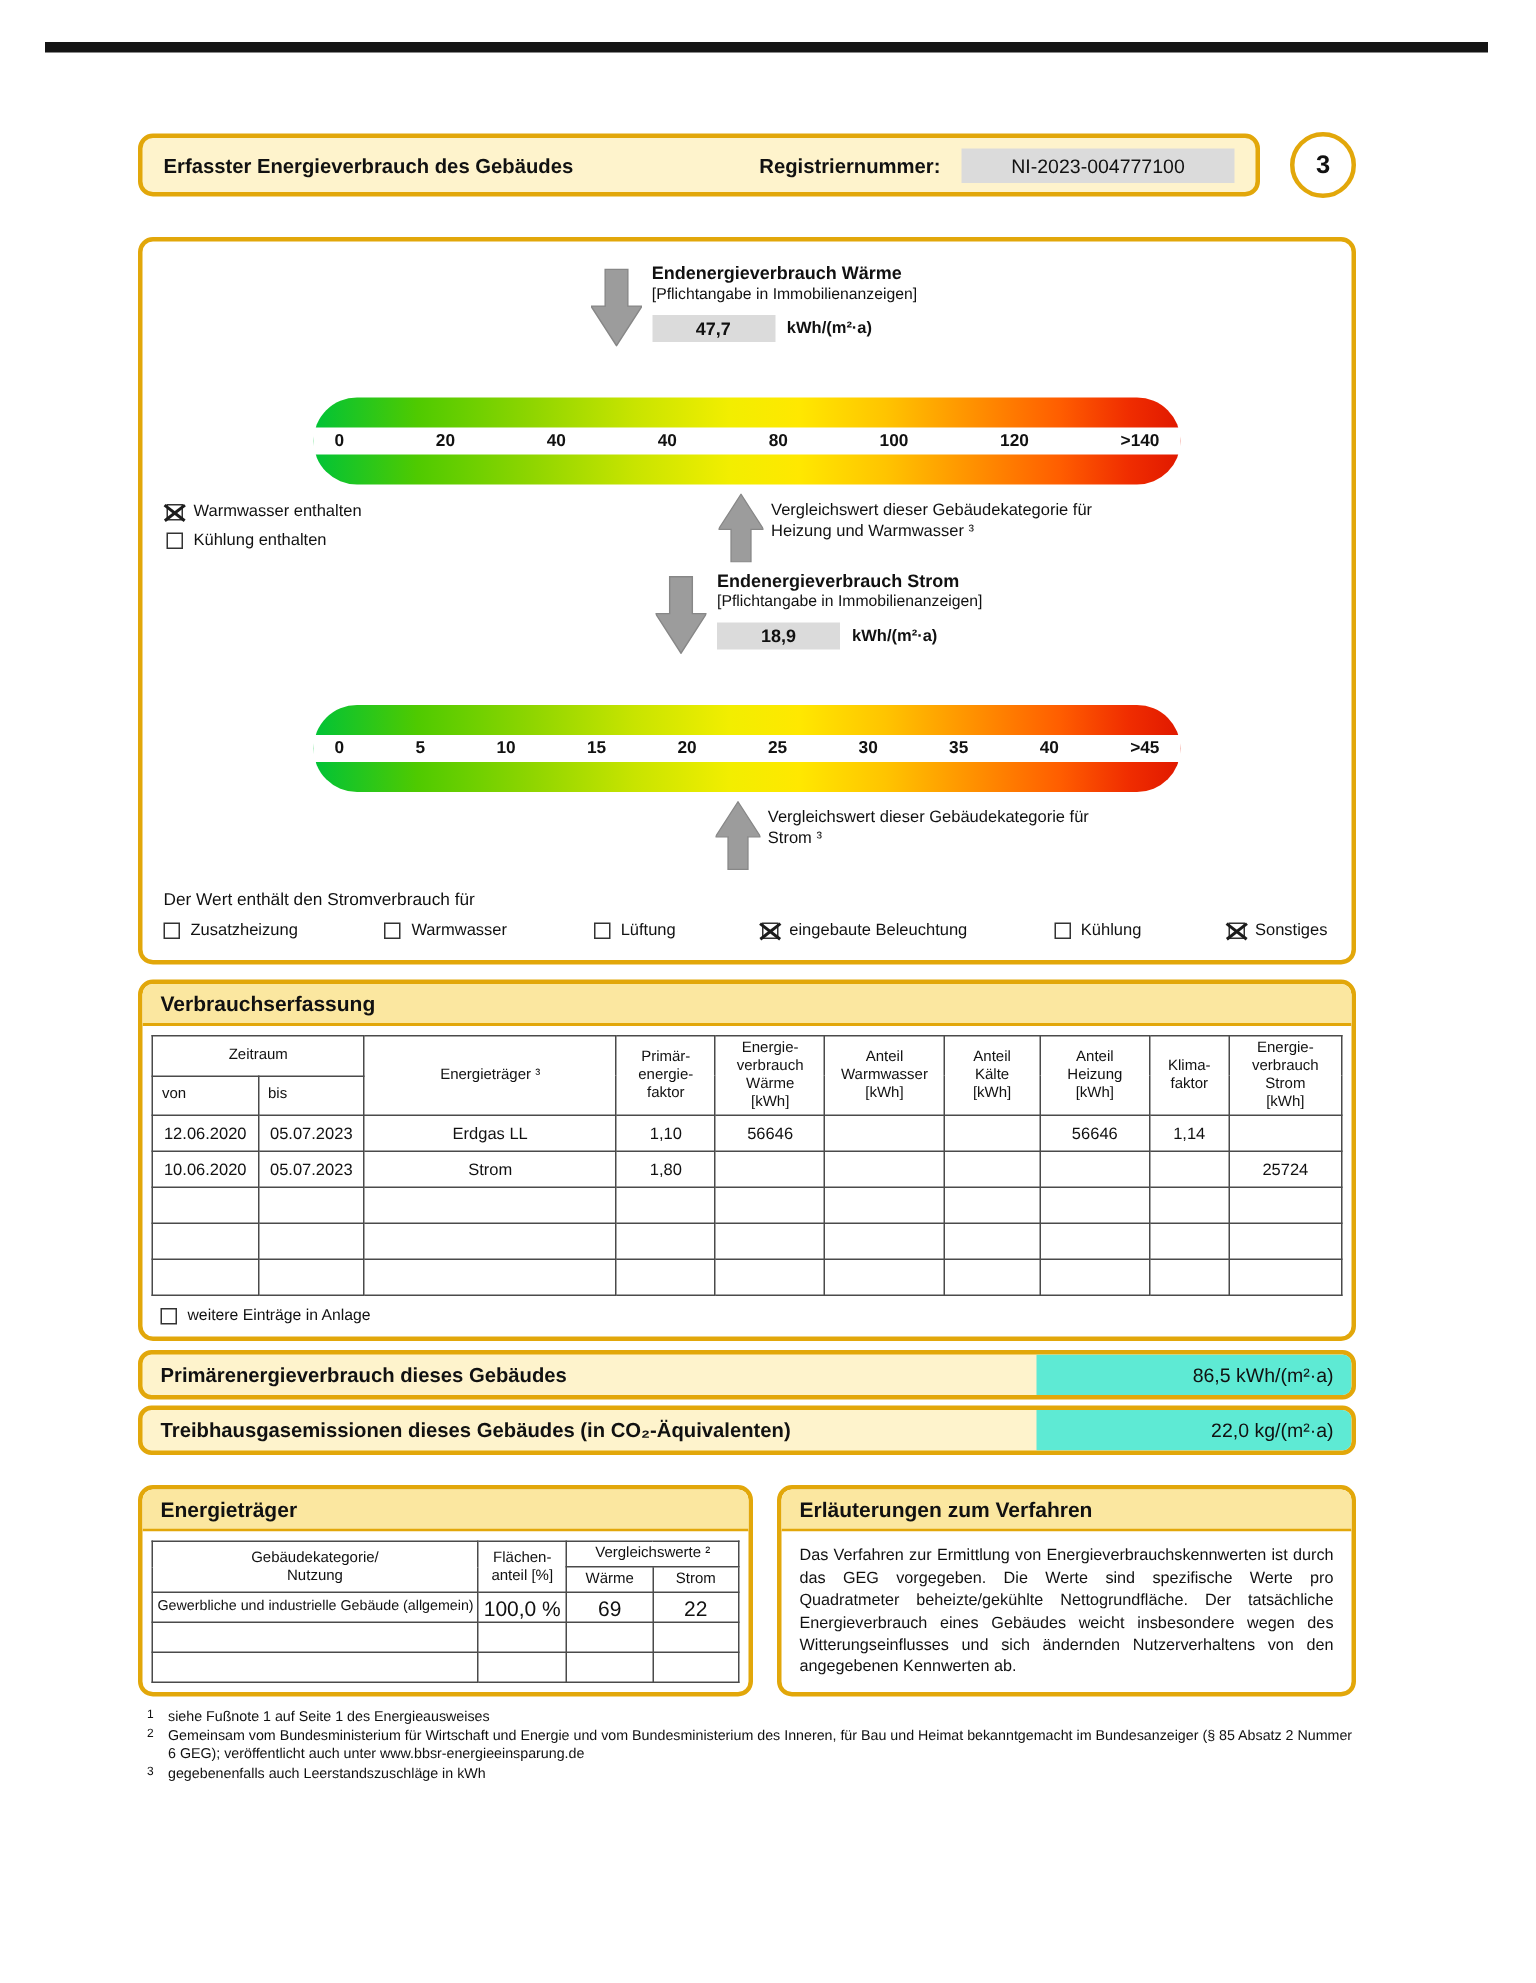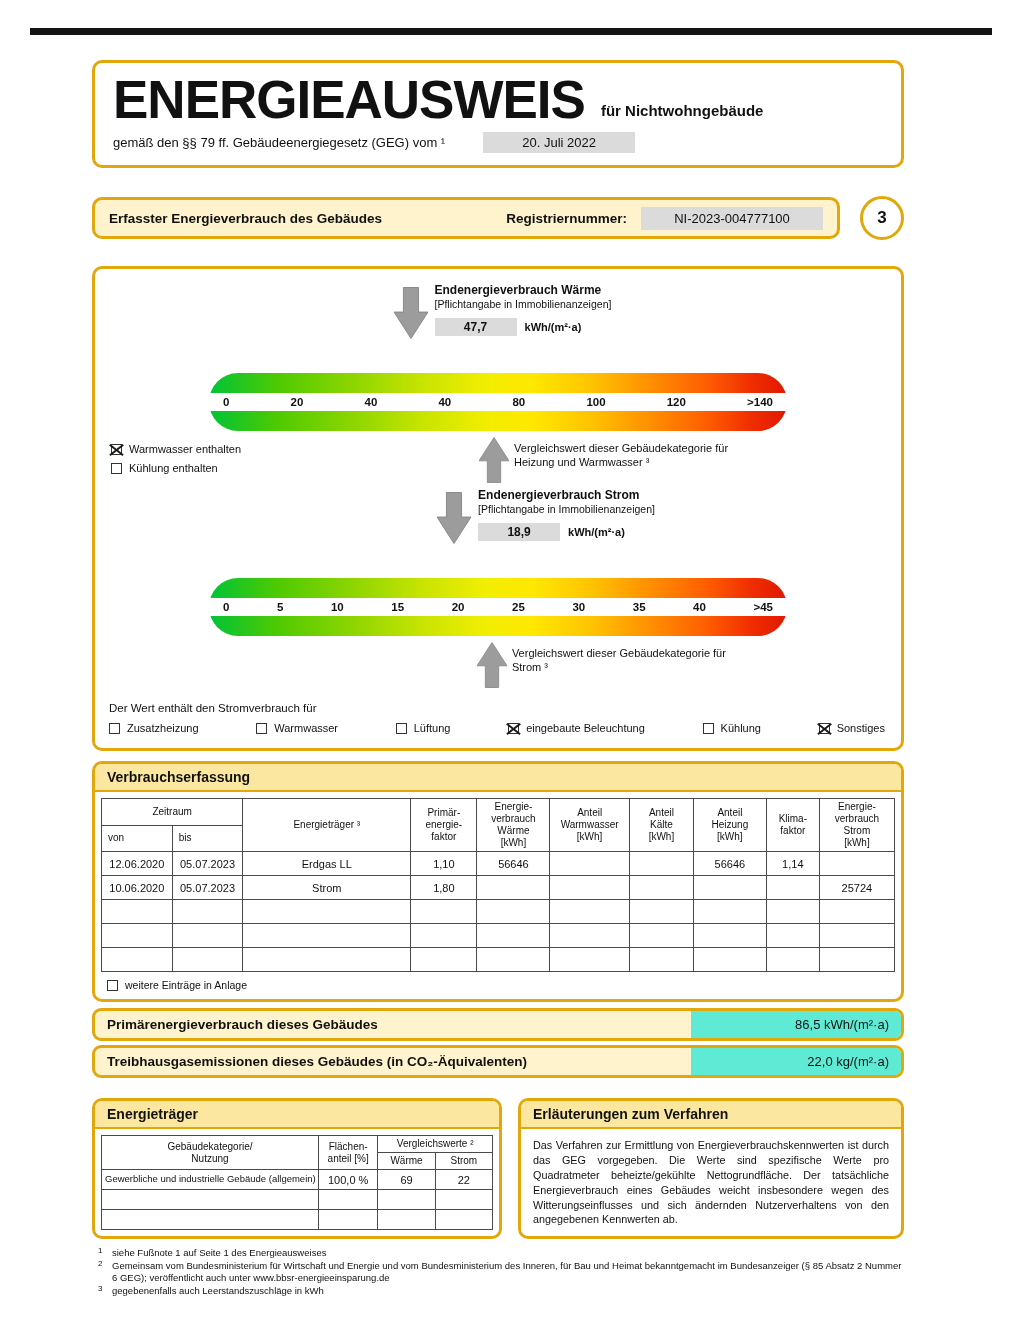--- a/index.html
+++ b/index.html
@@ -80,48 +80,38 @@
   .summary-label { flex:1; display:flex; align-items:center; padding-left:12px; font-weight:bold; font-size:13.5px; }
   .summary-value { width:198px; background:#5eead4; display:flex; align-items:center; justify-content:flex-end; padding-right:12px; font-size:13px; }
 
   
   .bottom-row { display:flex; gap:16px; margin-top:20px; align-items:stretch; }
   .nutzung-box { width:410px; flex:none; }
   .nutzung-body { padding:6px; }
   table.ntable { border-collapse:collapse; width:100%; table-layout:fixed; }
   table.ntable th, table.ntable td { border:1px solid #4a4a4a; }
   table.ntable th { font-weight:normal; font-size:10px; white-space:pre-line; text-align:center; vertical-align:middle; padding:2px 1px; line-height:1.2; }
-  table.ntable td { font-size:11px; text-align:center; height:19px; padding:0 2px; }
+  table.ntable td { font-size:14px; text-align:center; height:19px; padding:0 2px; }
   table.ntable td:first-child { text-align:left; font-size:9.5px; padding-left:3px; line-height:1.1; }
   .erlaeuterungen-box { flex:1; display:flex; flex-direction:column; }
   .erl-body { padding:9px 12px; font-size:10.8px; line-height:1.38; text-align:justify; }
 
   
   .footnotes { margin-top:8px; padding-left:6px; }
   .fn { display:flex; gap:6px; font-size:9.5px; line-height:1.25; margin-bottom:1px; }
   .fn-sup { font-size:8px; position:relative; top:-1px; flex:none; width:8px; }
 </style>
 </head>
 <body>
 
 <div class="page">
   <div class="scan-bar"></div>
 
   <div class="content">
 
-    <div class="gold-box header-box">
-      <div class="title-row">
-        <h1 class="main-title">ENERGIEAUSWEIS</h1>
-        <div class="subtitle">für Nichtwohngebäude</div>
-      </div>
-      <div class="law-row">
-        <span>gemäß den §§ 79 ff. Gebäudeenergiegesetz (GEG) vom ¹</span>
-        <span class="gray-box law-date">20. Juli 2022</span>
-      </div>
-    </div>
 
     <div class="reg-row">
       <div class="gold-box reg-box cream">
         <span class="reg-section">Erfasster Energieverbrauch des Gebäudes</span>
         <span class="reg-label">Registriernummer:</span>
         <span class="gray-box reg-value">NI-2023-004777100</span>
       </div>
       <div class="page-circle">3</div>
     </div>
 

